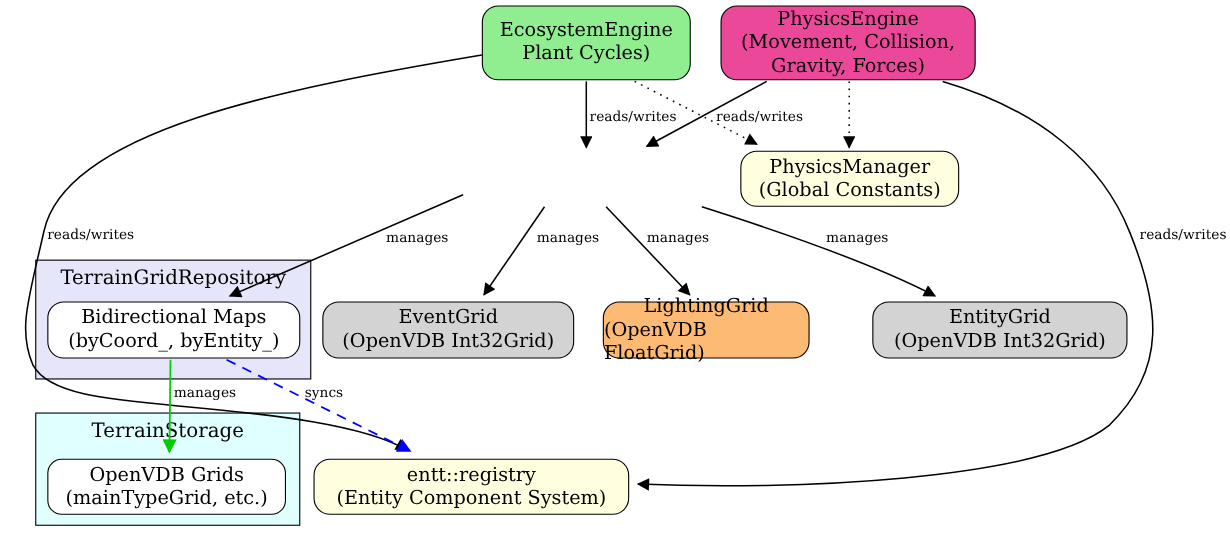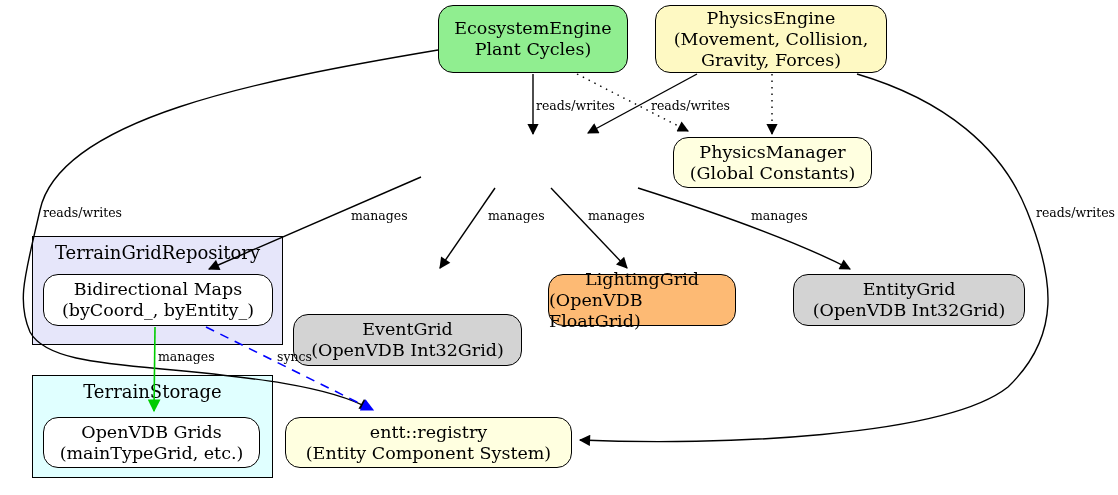--- a/index.html
+++ b/index.html
@@ -101,53 +101,53 @@
     <path d="M155,327 L154,411" fill="none" stroke-width="1.6" marker-end="url(#arrow-green)" stroke="#00CC00"></path>
 
     <path d="M206,327 L373,410" fill="none" stroke-width="1.6" stroke-dasharray="9 7" marker-end="url(#arrow-blue)" stroke="#0000FF"></path>
   </svg>
 
   <div class="node" style="left: 438px; top: 5px; width: 190px; height: 68px; background: rgb(144, 238, 144);">
     <div>EcosystemEngine</div>
     <div>Plant Cycles)</div>
   </div>
 
-  <div class="node" style="left: 655px; top: 5px; width: 232px; height: 68px; background: #fef9c3;">
+  <div class="node" style="left: 655px; top: 5px; width: 232px; height: 68px; background: #ec4899;">
     <div>PhysicsEngine</div>
     <div>(Movement, Collision,</div>
     <div>Gravity, Forces)</div>
   </div>
 
 
   <div class="node" style="left: 673px; top: 137px; width: 199px; height: 51px; background: rgb(255, 255, 224);">
     <div>PhysicsManager</div>
     <div>(Global Constants)</div>
   </div>
 
   <div class="node" style="left: 43px; top: 274px; width: 230px; height: 52px; background: rgb(255, 255, 255);">
     <div>Bidirectional Maps</div>
     <div>(byCoord_, byEntity_)</div>
   </div>
 
-  <div class="node" style="left: 293px; top: 274px; width: 229px; height: 52px; background: rgb(211, 211, 211); margin-top: 40px;">
+  <div class="node" style="left: 293px; top: 274px; width: 229px; height: 52px; background: rgb(211, 211, 211);">
     <div>EventGrid</div>
     <div>(OpenVDB Int32Grid)</div>
   </div>
 
   <div class="node" style="left: 548px; top: 274px; width: 188px; height: 52px; background: #fdba74;">
     <div>LightingGrid</div>
     <div>(OpenVDB FloatGrid)</div>
   </div>
 
   <div class="node" style="left: 793px; top: 274px; width: 232px; height: 52px; background: rgb(211, 211, 211);">
     <div>EntityGrid</div>
     <div>(OpenVDB Int32Grid)</div>
   </div>
 
-  <div class="node" style="left: 43px; top: 417px; width: 217px; height: 51px; background: rgb(255, 255, 255);">
+  <div class="node" style="left: 43px; top: 417px; width: 217px; height: 51px; background: rgb(255, 255, 255); border-radius: 13px;">
     <div>OpenVDB Grids</div>
     <div>(mainTypeGrid, etc.)</div>
   </div>
 
   <div class="node" style="left: 285px; top: 417px; width: 287px; height: 51px; background: rgb(255, 255, 224);">
     <div>entt::registry</div>
     <div>(Entity Component System)</div>
   </div>
 
   <div class="edge-label" style="left:536px; top:99px;">reads/writes</div>

